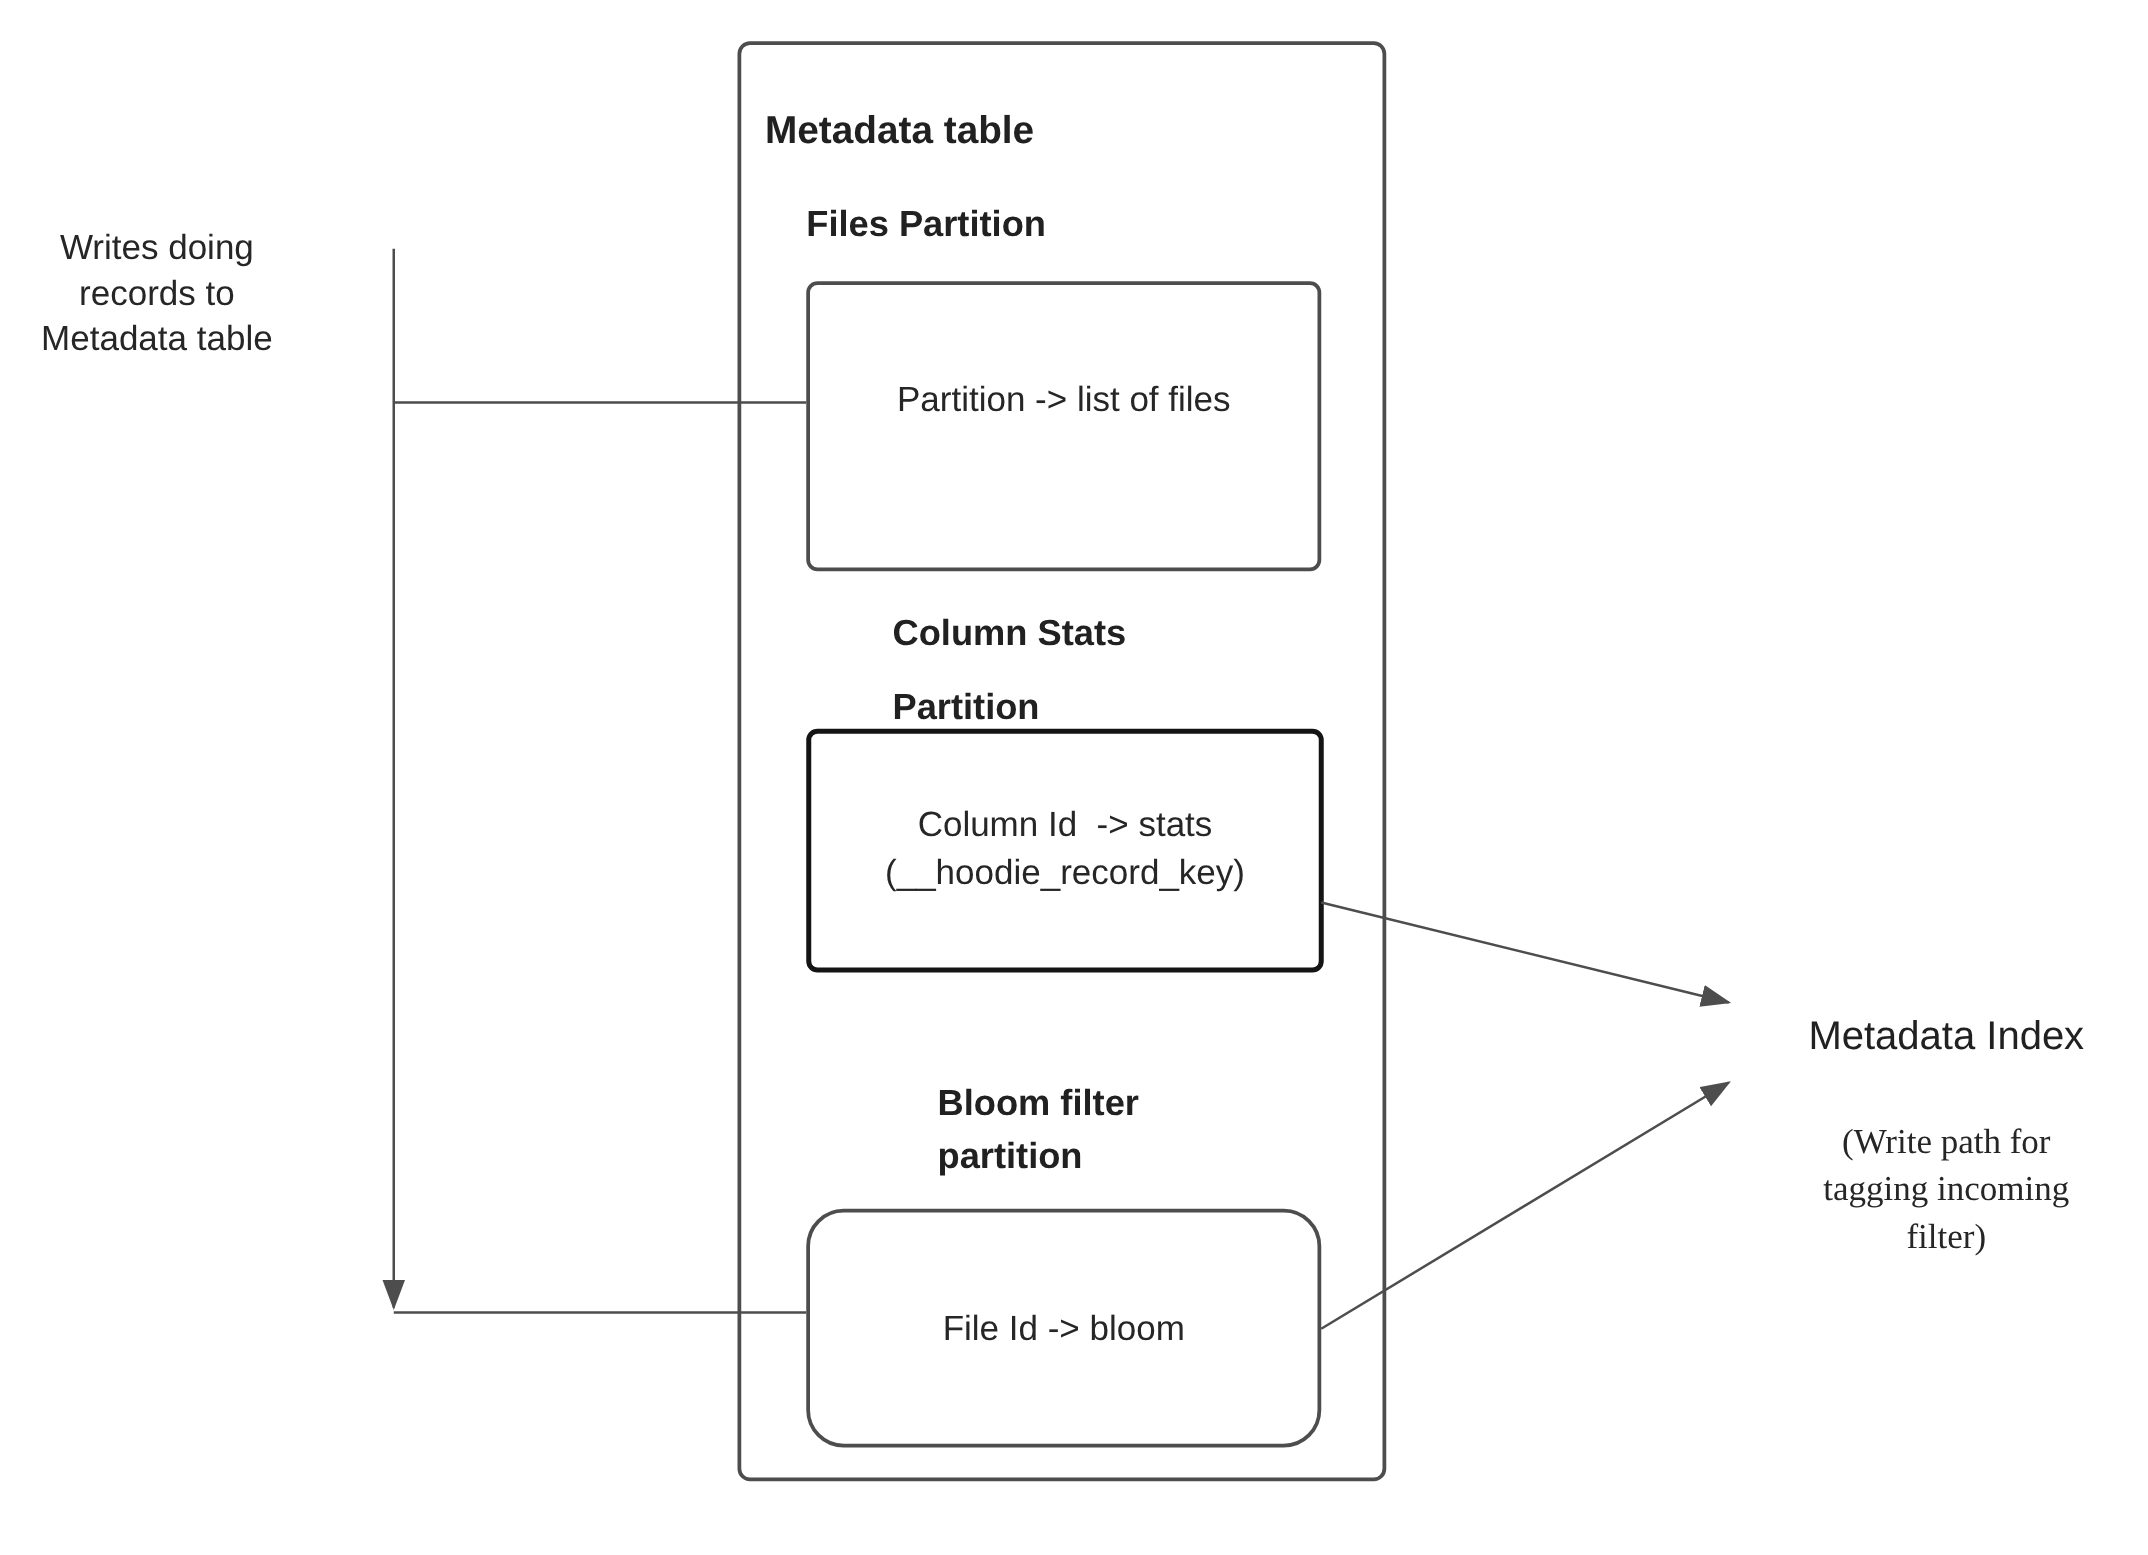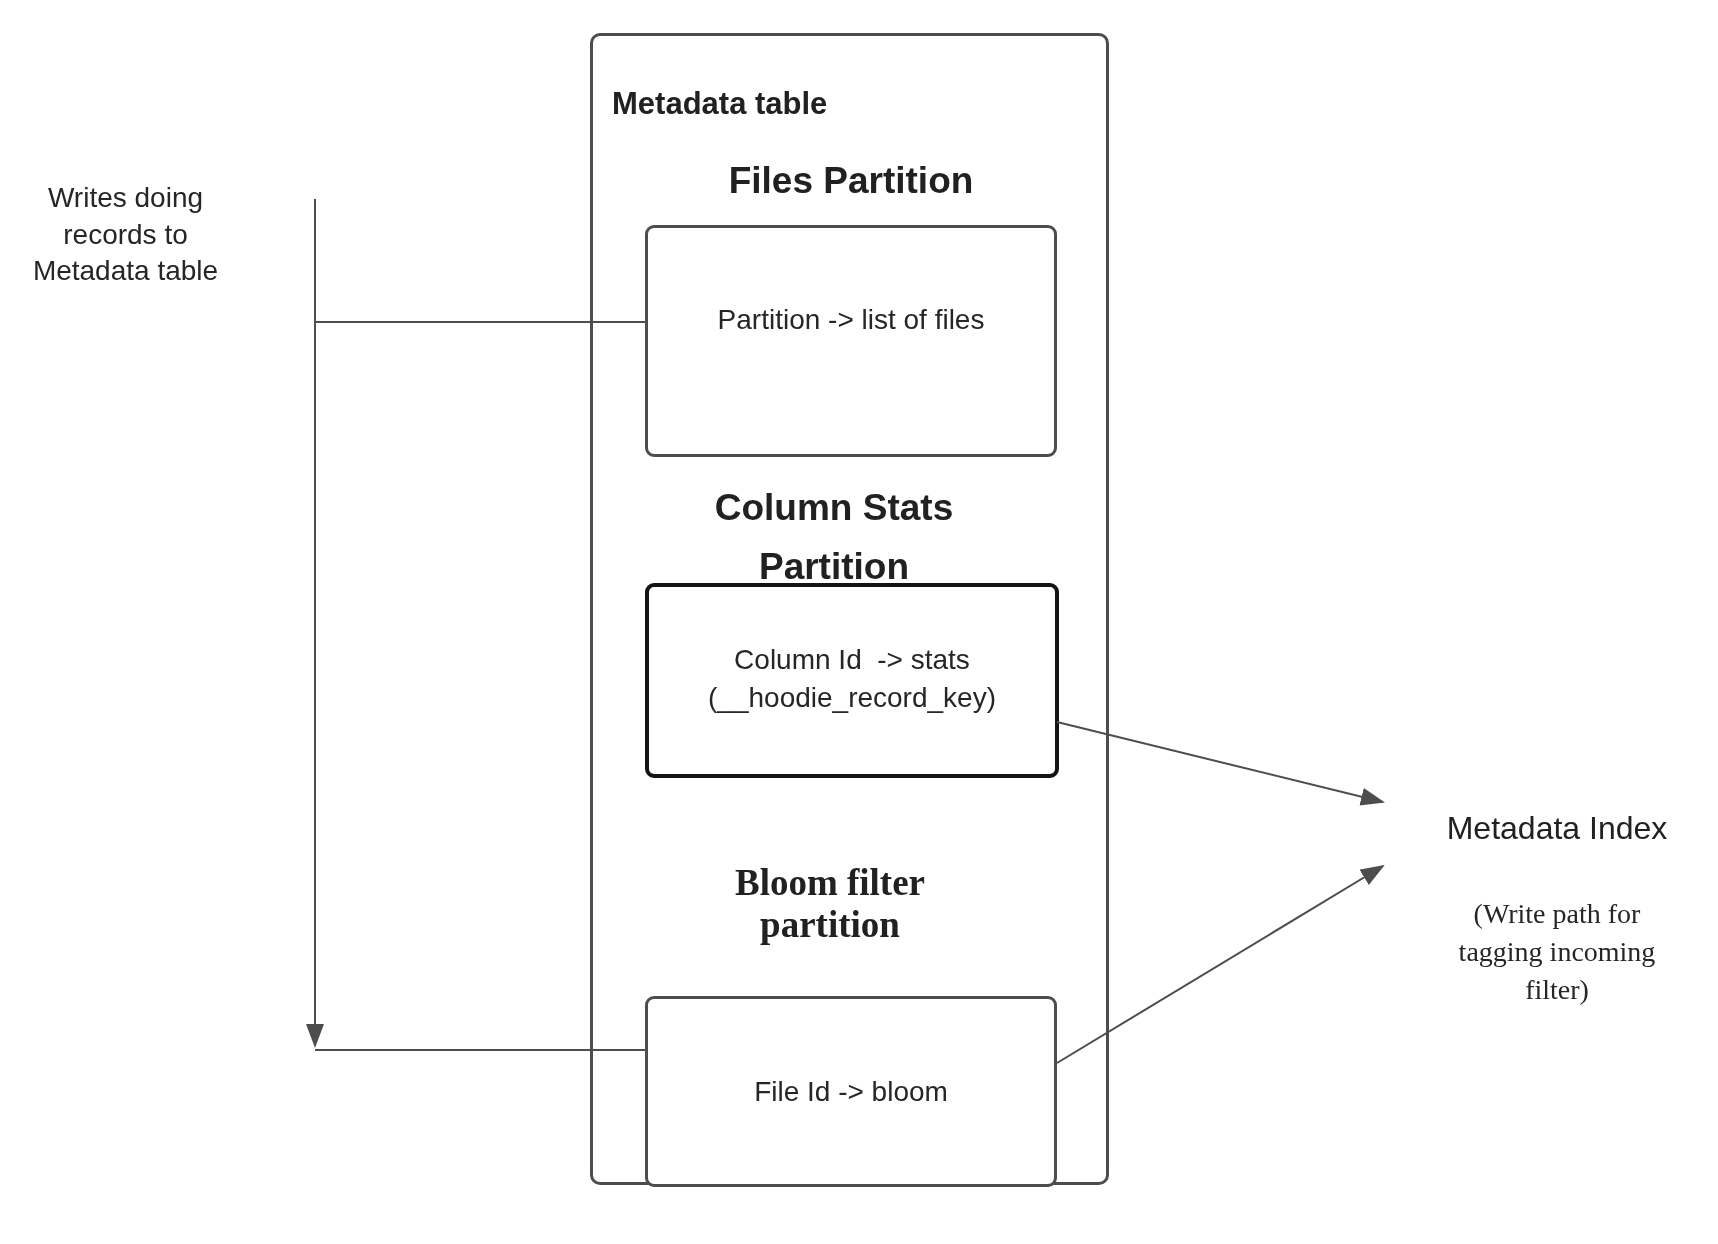--- a/index.html
+++ b/index.html
@@ -51,42 +51,42 @@
     line-height: 38px;
     color: #262626;
   }
   #files-box { top: 225px; height: 184px; padding-bottom: 42px; box-sizing: content-box; }
   #colstats-box {
     top: 583px; height: 183px;
     border: 4px solid #141414;
     flex-direction: column;
     padding-bottom: 4px;
   }
-  #bloom-box { top: 996px; height: 185px; }
+  #bloom-box { top: 967px; height: 185px; border-radius: 30px; }
 
   .pre-space { white-space: pre; }
 
   
   .box-title {
     font-weight: bold;
     font-size: 31px;
     color: #212121;
   }
   #metadata-table-title { left: 612px; top: 86px; z-index: 3; }
 
   .section-heading {
     font-weight: bold;
-    font-size: 37px;
-    text-align: center;
+    font-size: 29px;
+    text-align: left;
     color: #212121;
     z-index: 3;
   }
   #files-heading   { left: 645px; width: 412px; top: 162px; line-height: 37px; }
   #colstats-heading{ left: 714px; width: 240px; top: 478px; line-height: 59px; }
-  #bloom-heading   { left: 710px; width: 240px; top: 862px; line-height: 42px; font-family: Liberation Serif, serif; }
+  #bloom-heading   { left: 750px; width: 240px; top: 862px; line-height: 42px; }
 
   #left-note {
     left: 18px; top: 180px; width: 215px;
     font-size: 28px; line-height: 36.5px;
     text-align: center;
     color: #262626;
   }
 
   #metadata-index-title {
     left: 1407px; top: 810px; width: 300px;

